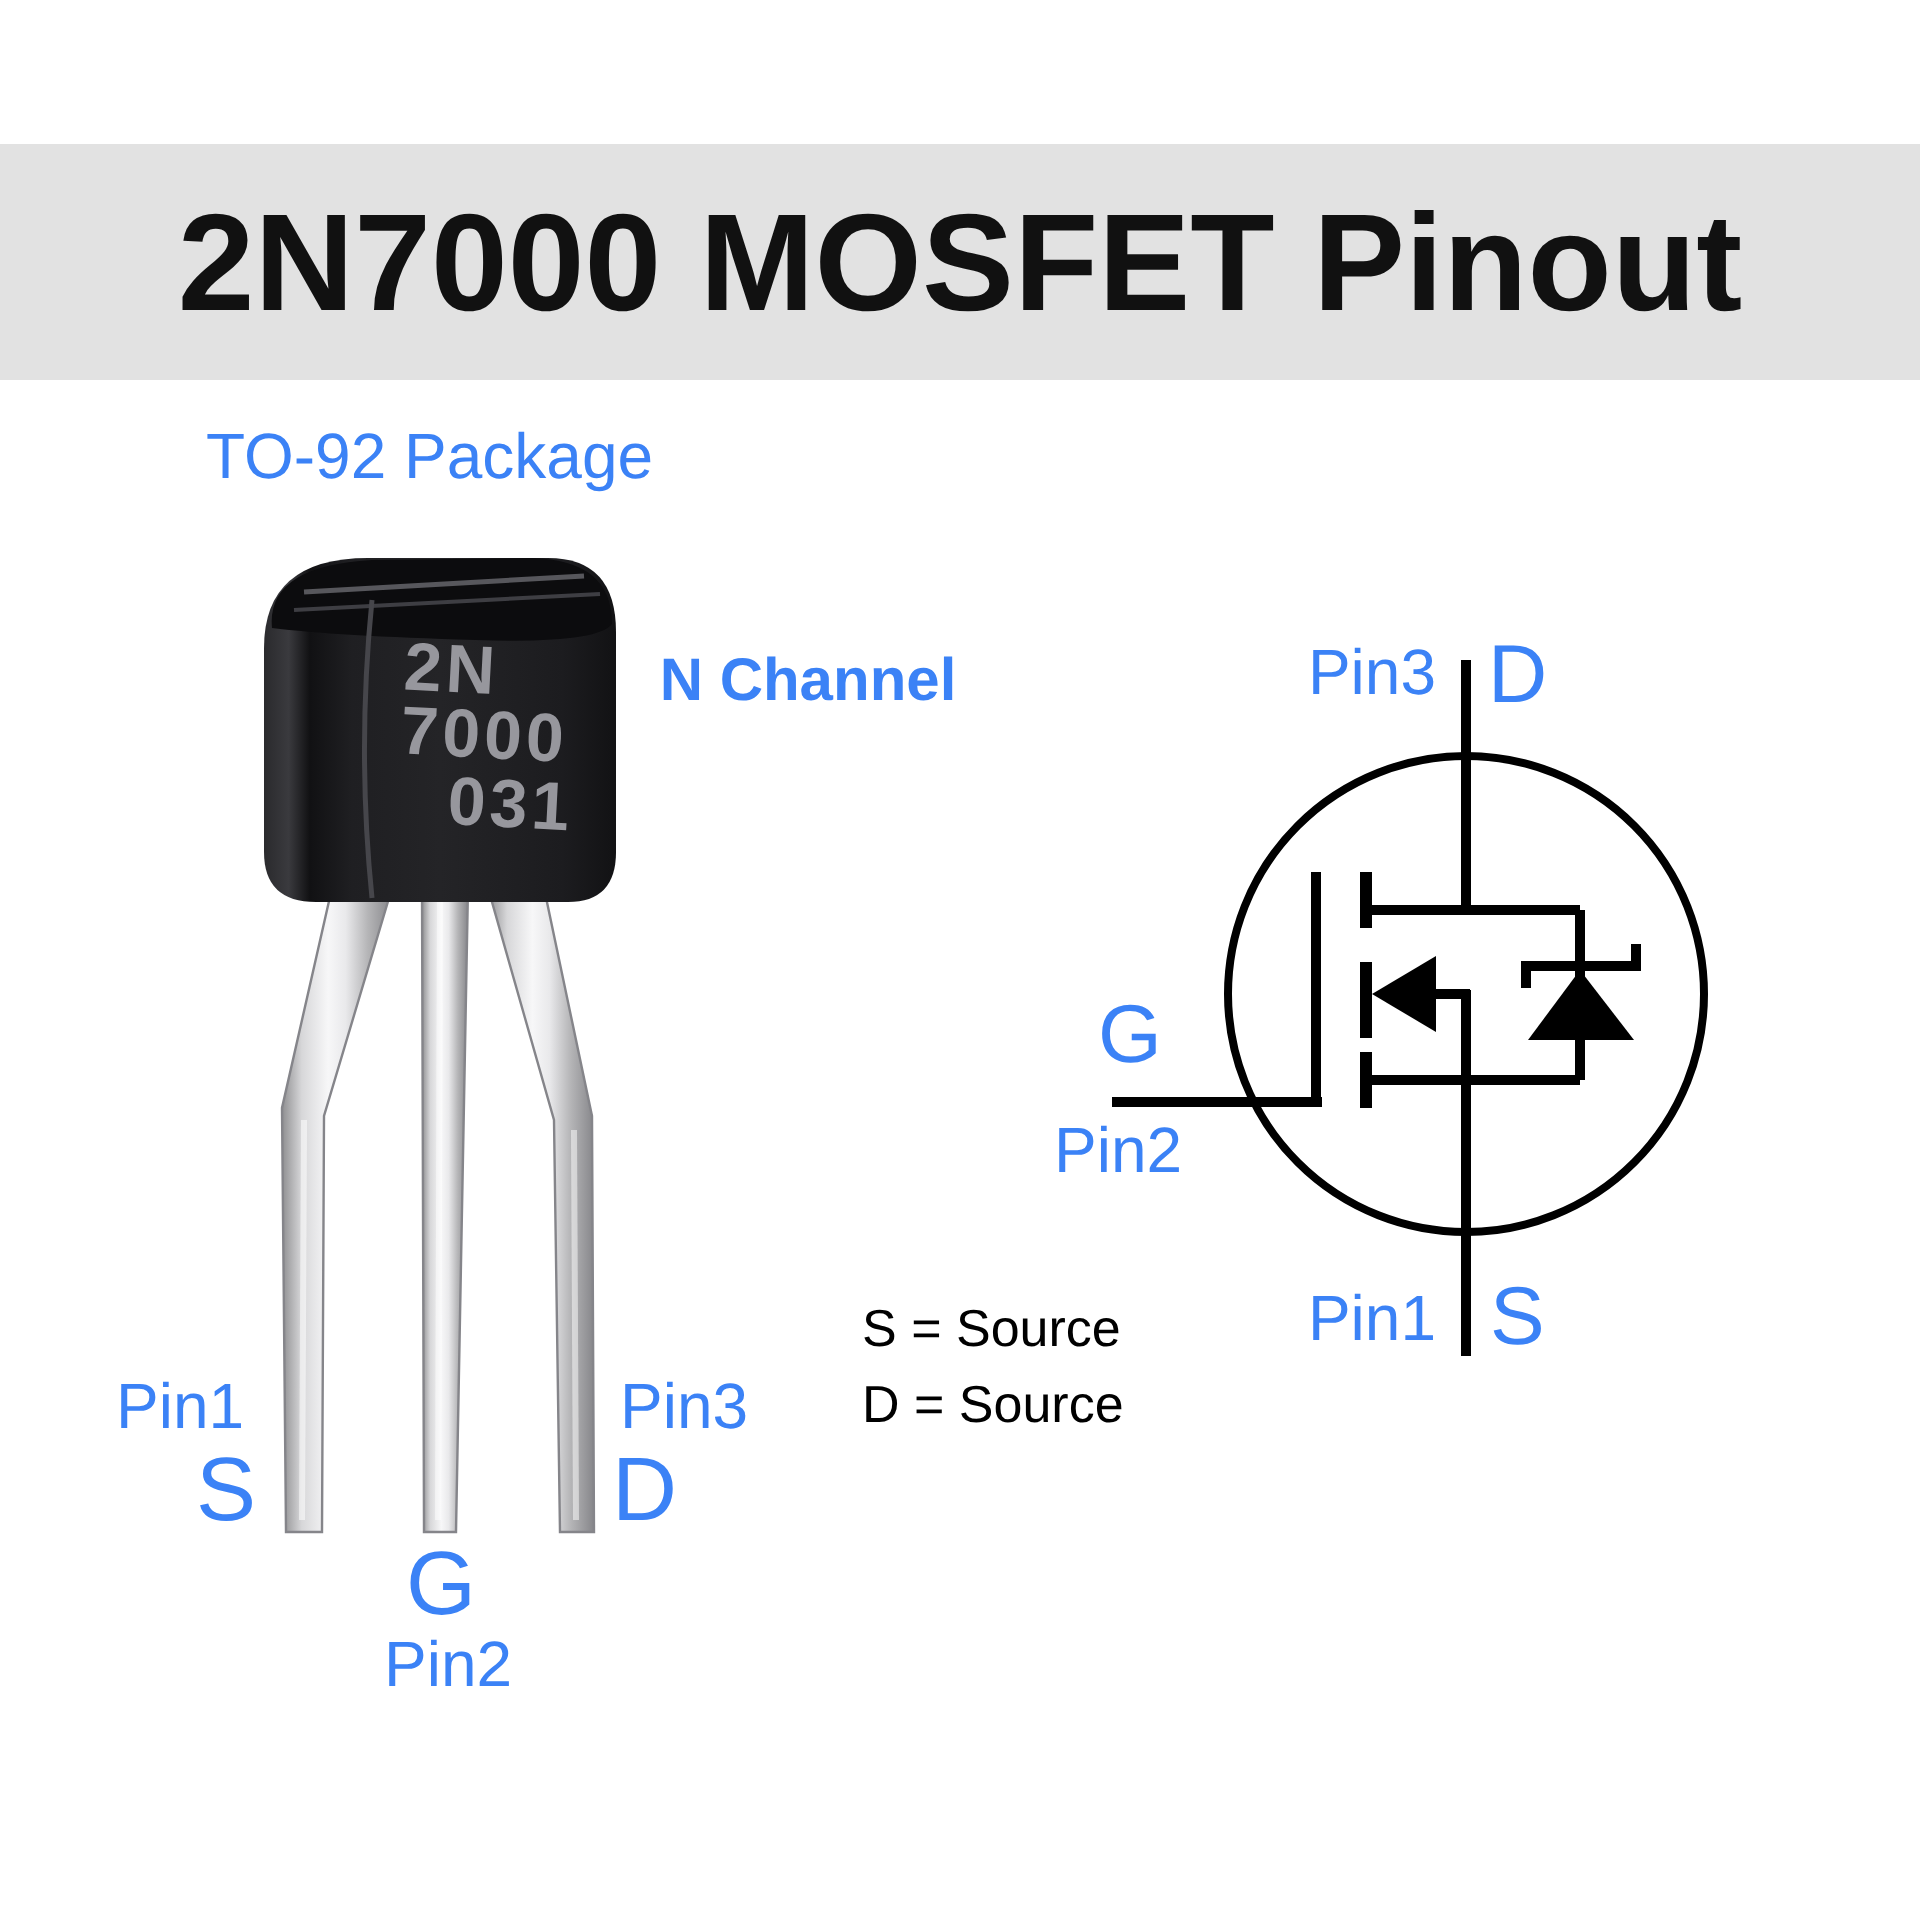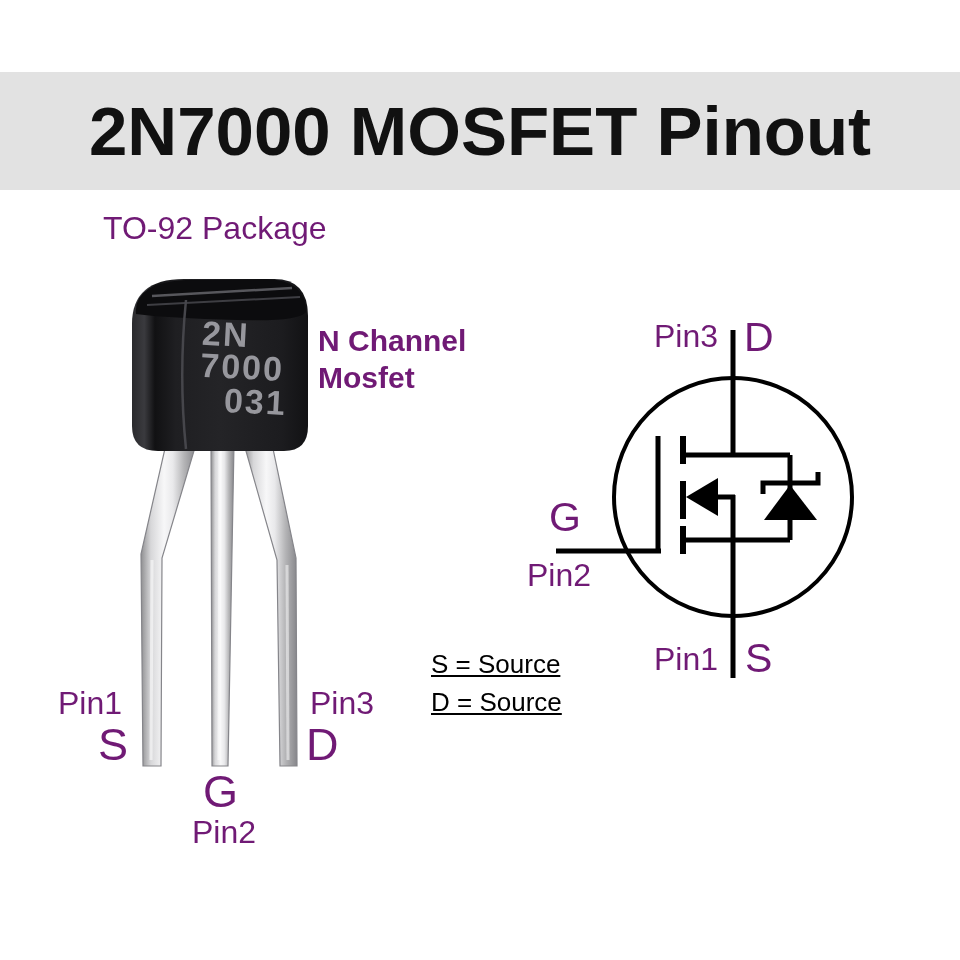--- a/index.html
+++ b/index.html
@@ -10,37 +10,37 @@
   
   .banner {
     position:absolute; left:0; top:72px; width:960px; height:118px;
     background:#e2e2e2; display:flex; align-items:center; justify-content:center;
   }
   .banner h1 {
     margin:0; font-size:69px; font-weight:700; color:#111; letter-spacing:0px;
     white-space:nowrap;
   }
   
-  .lbl { position:absolute; white-space:nowrap; line-height:1.05; color:#701a75; }
+  .lbl { position:absolute; white-space:nowrap; line-height:1.05; color:#3b82f6; }
 
   .to92        { left:103px; top:212px; font-size:32px; font-weight:500; }
-  .nchannel    { left:318px; top:322px; width:172px; text-align:left;
+  .nchannel    { left:318px; top:322px; width:172px; text-align:center;
                  font-size:30px; font-weight:600; line-height:37px; }
 
   
   .pkg-pin1  { left:58px;  top:687px; font-size:32px; }
   .pkg-s     { left:98px;  top:721px; font-size:45px; }
   .pkg-pin3  { left:310px; top:687px; font-size:32px; }
   .pkg-d     { left:306px; top:721px; font-size:45px; }
   .pkg-g     { left:203px; top:768px; font-size:45px; }
   .pkg-pin2  { left:192px; top:816px; font-size:32px; }
 
   
   .legend { position:absolute; left:431px; top:645px; font-size:26px; line-height:38px; }
-  .legend div { white-space:nowrap;text-decoration:underline; }
+  .legend div { white-space:nowrap; }
 
   
   .sym-pin3 { left:570px; top:320px; width:148px; text-align:right; font-size:32px; }
   .sym-d    { left:744px; top:316px; font-size:41px; }
   .sym-g    { left:549px; top:496px; font-size:41px; }
   .sym-pin2 { left:527px; top:559px; font-size:32px; }
   .sym-pin1 { left:570px; top:643px; width:148px; text-align:right; font-size:32px; }
   .sym-s    { left:745px; top:637px; font-size:41px; }
 
   svg.art { position:absolute; left:0; top:0; pointer-events:none; }
@@ -115,21 +115,20 @@
       <line x1="790" y1="455" x2="790" y2="540"></line>
       <polygon points="790,485 764,520 817,520" fill="#000000" stroke="none"></polygon>
       <polyline points="763,494 763,483 818,483 818,472"></polyline>
     </g>
   </svg>
 
   <div class="lbl to92">TO-92 Package</div>
 
   <div class="lbl nchannel">
     <div>N Channel</div>
-    <div>Mosfet</div>
   </div>
 
   <div class="lbl pkg-pin1">Pin1</div>
   <div class="lbl pkg-s">S</div>
   <div class="lbl pkg-pin3">Pin3</div>
   <div class="lbl pkg-d">D</div>
   <div class="lbl pkg-g">G</div>
   <div class="lbl pkg-pin2">Pin2</div>
 
   <div class="legend">

